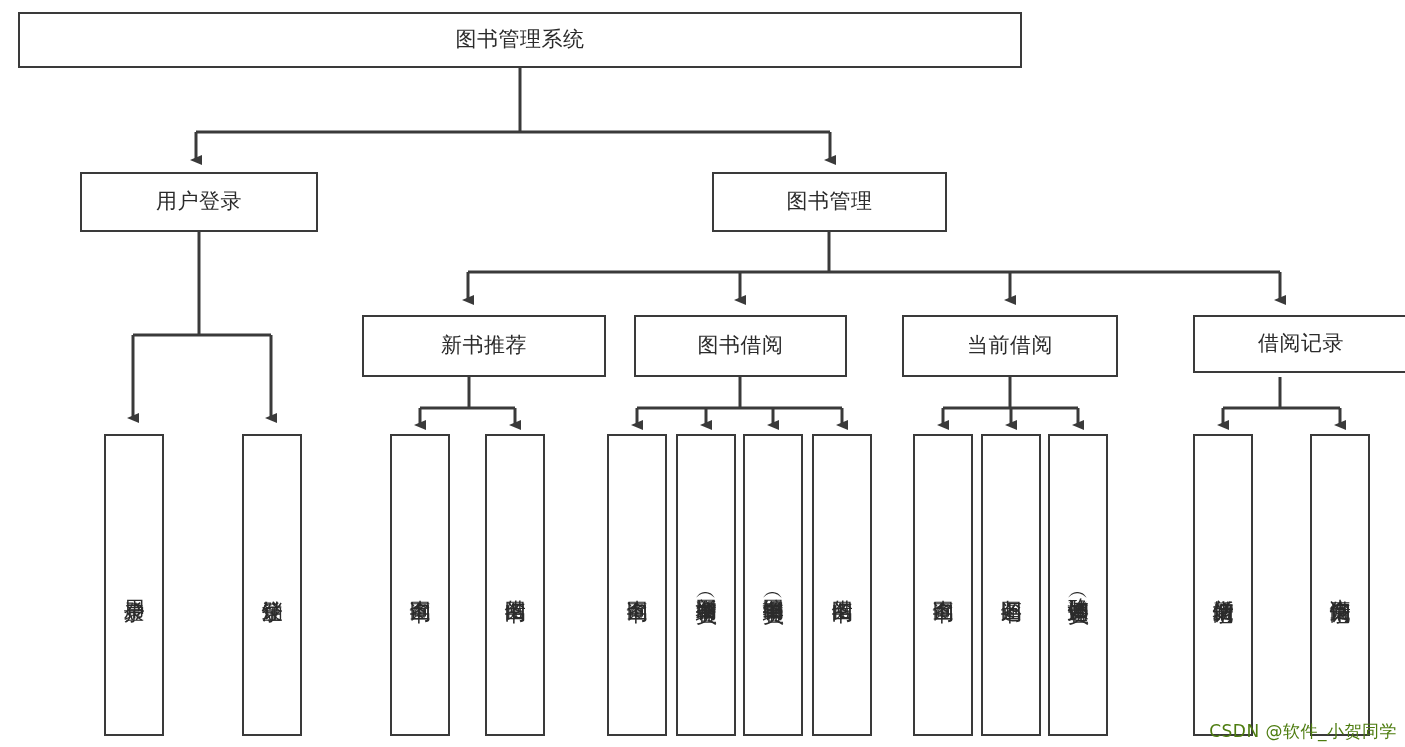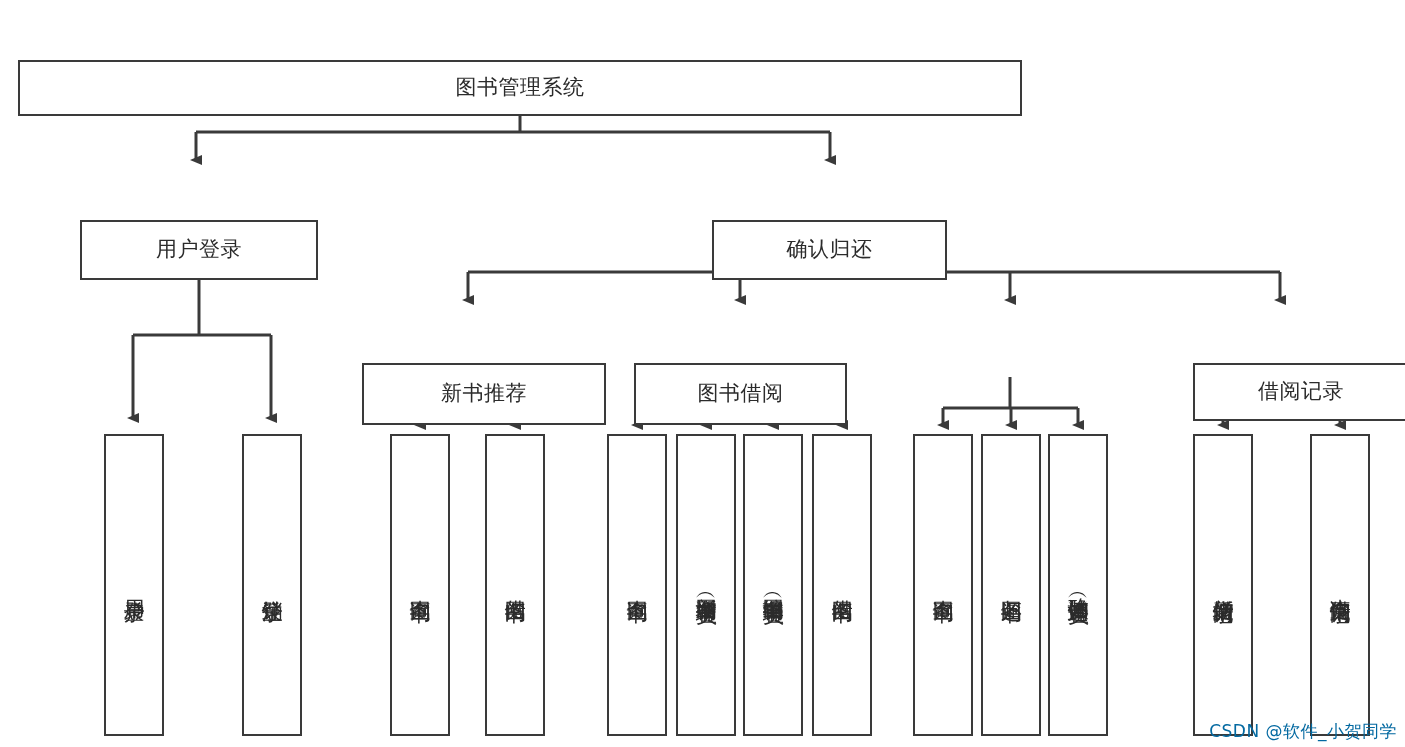--- a/index.html
+++ b/index.html
@@ -24,21 +24,20 @@
     background: #ffffff;
     display: flex;
     align-items: center;
     justify-content: center;
     color: #2b2b2b;
   }
   .node.horiz {
     font-size: 21px;
     line-height: 1.2;
     letter-spacing: 0.5px;
-    margin-top: 48px;
   }
   .node.vert {
     writing-mode: vertical-rl;
     text-orientation: upright;
     font-size: 21px;
     line-height: 1.25;
     letter-spacing: 1px;
     padding: 4px 0;
     text-align: center;
   }
@@ -57,21 +56,21 @@
     top: 0;
     width: 1405px;
     height: 747px;
     pointer-events: none;
   }
   .watermark {
     position: absolute;
     right: 8px;
     bottom: 4px;
     font-size: 17px;
-    color: #0369a1;
+    color: #4d7c0f;
     letter-spacing: 0.5px;
     white-space: nowrap;
   }
 </style>
 </head>
 <body>
 
 <div id="canvas">
 
   <svg class="links" viewBox="0 0 1405 747">
@@ -125,28 +124,31 @@
   </svg>
 
   <div class="node horiz root" style="left:18px; top:12px; width:1004px; height:56px;">
     <span class="label">图书管理系统</span>
   </div>
 
   <div class="node horiz" style="left:80px; top:172px; width:238px; height:60px;">
     <span class="label">用户登录</span>
   </div>
   <div class="node horiz" style="left:712px; top:172px; width:235px; height:60px;">
-    <span class="label">确认归还</span>
+    <span class="label">图书管理</span>
   </div>
 
   <div class="node horiz" style="left:362px; top:315px; width:244px; height:62px;">
     <span class="label">新书推荐</span>
   </div>
   <div class="node horiz" style="left:634px; top:315px; width:213px; height:62px;text-align:center;">
     <span class="label">图书借阅</span>
+  </div>
+  <div class="node horiz" style="left:902px; top:315px; width:216px; height:62px;">
+    <span class="label">当前借阅</span>
   </div>
   <div class="node horiz" style="left:1193px; top:315px; width:216px; height:58px;">
     <span class="label">借阅记录</span>
   </div>
 
   <div class="node vert" style="left:104px; top:434px; width:60px; height:302px;">
     <span class="label">用户登录</span>
   </div>
   <div class="node vert" style="left:242px; top:434px; width:60px; height:302px;">
     <span class="label">注销登录</span>

